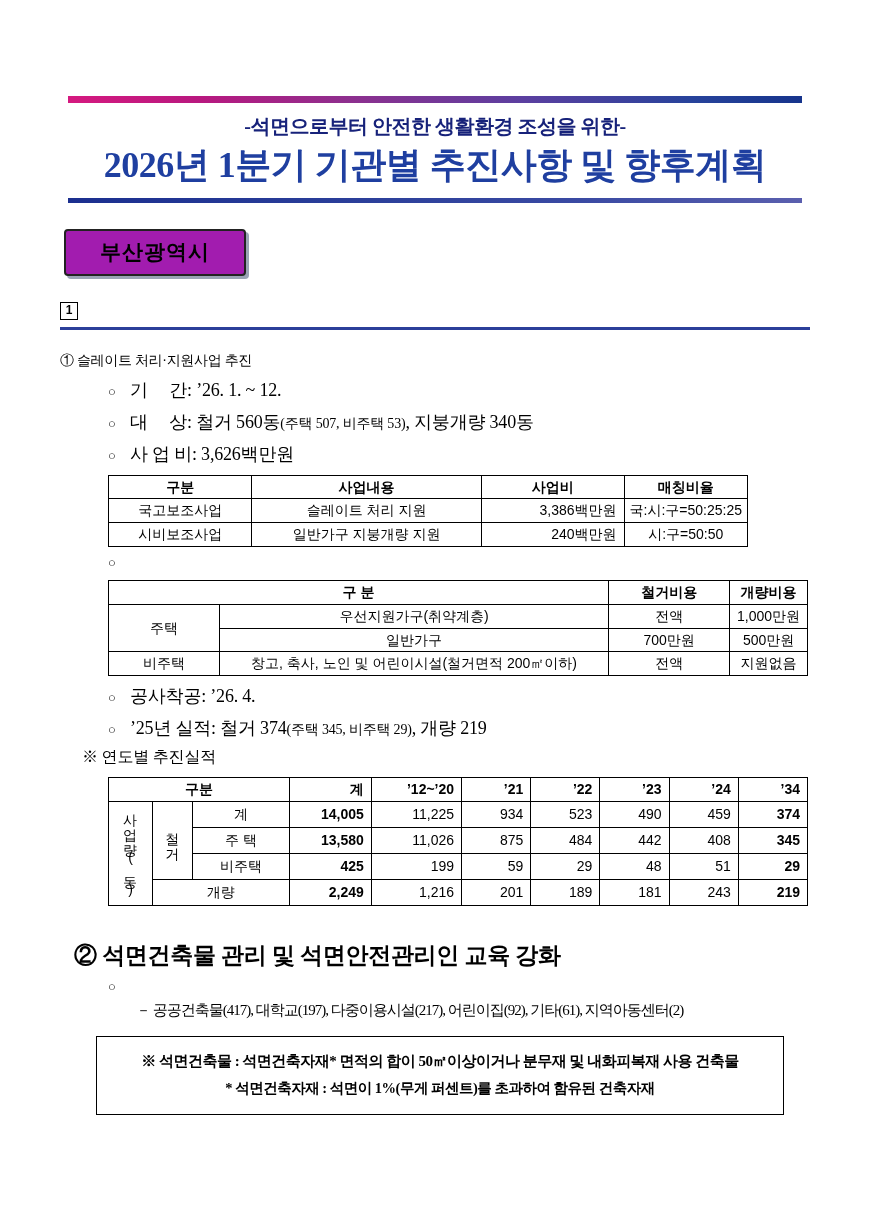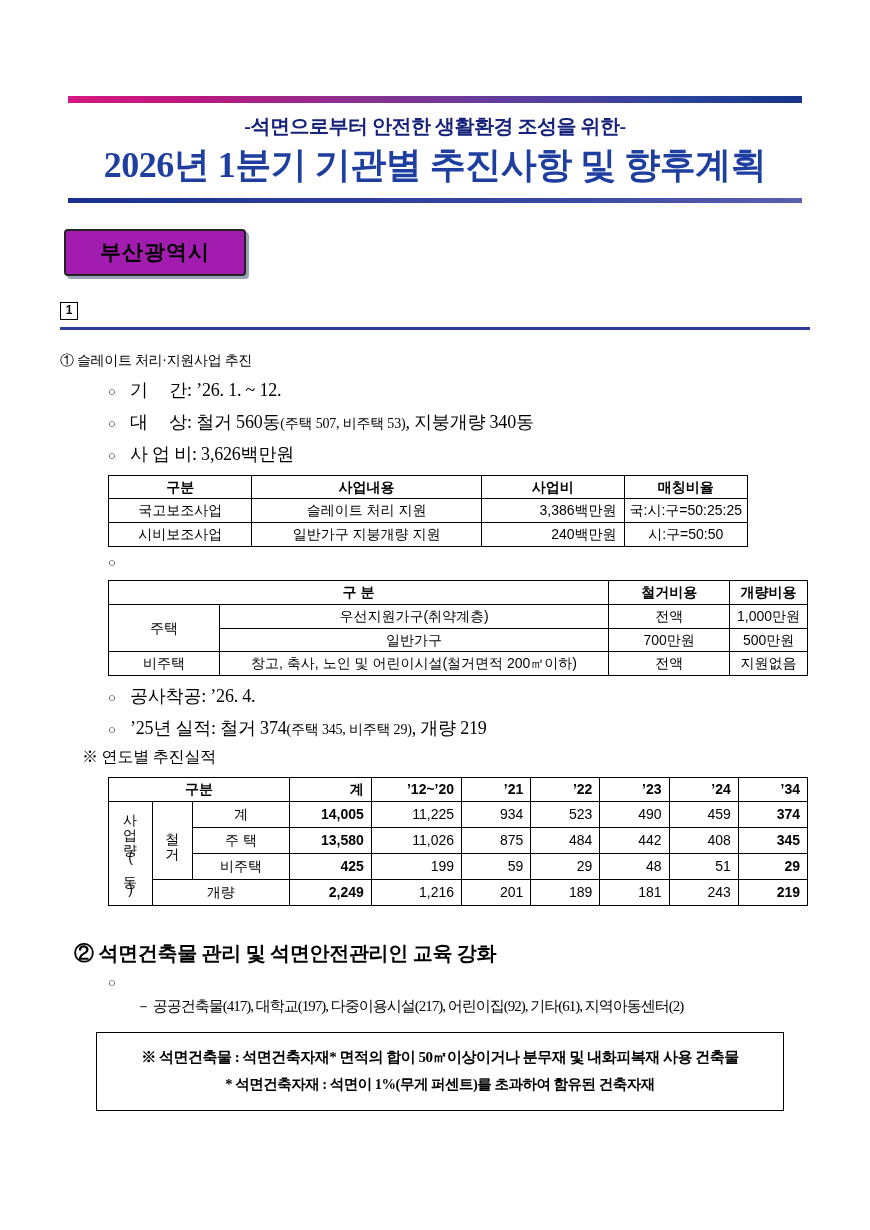--- a/index.html
+++ b/index.html
@@ -167,21 +167,21 @@
     writing-mode: vertical-rl;
     text-orientation: upright;
     letter-spacing: 1px;
     line-height: 1.05;
     font-size: 14px;
   }
 
   
   .item2 {
     margin-top: 34px;
-    font-size: 20px;
+    font-size: 23px;
     font-weight: bold;
     letter-spacing: -0.3px;
     margin-left: 14px;
   }
   .dash {
     margin-top: 6px;
     margin-left: 76px;
     font-size: 15px;
     letter-spacing: -1px;
   }

